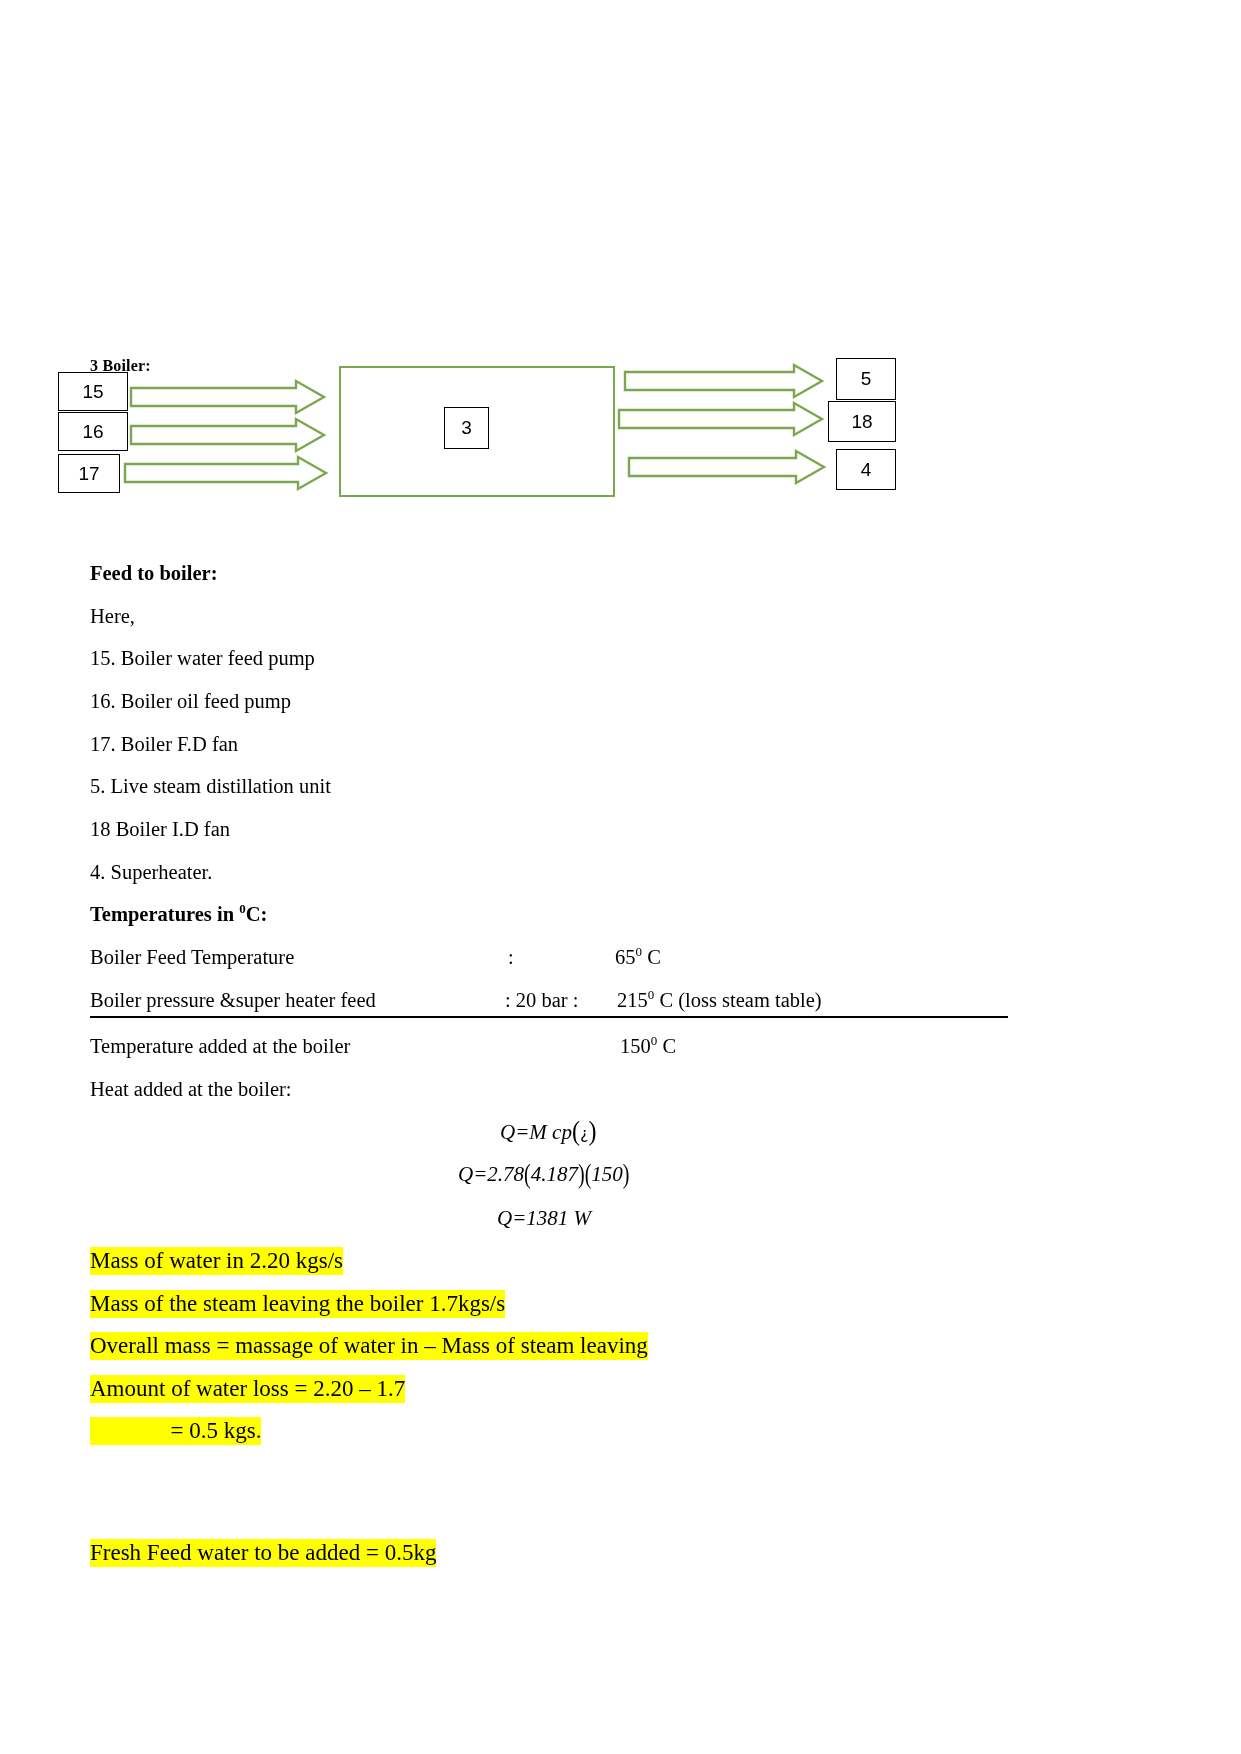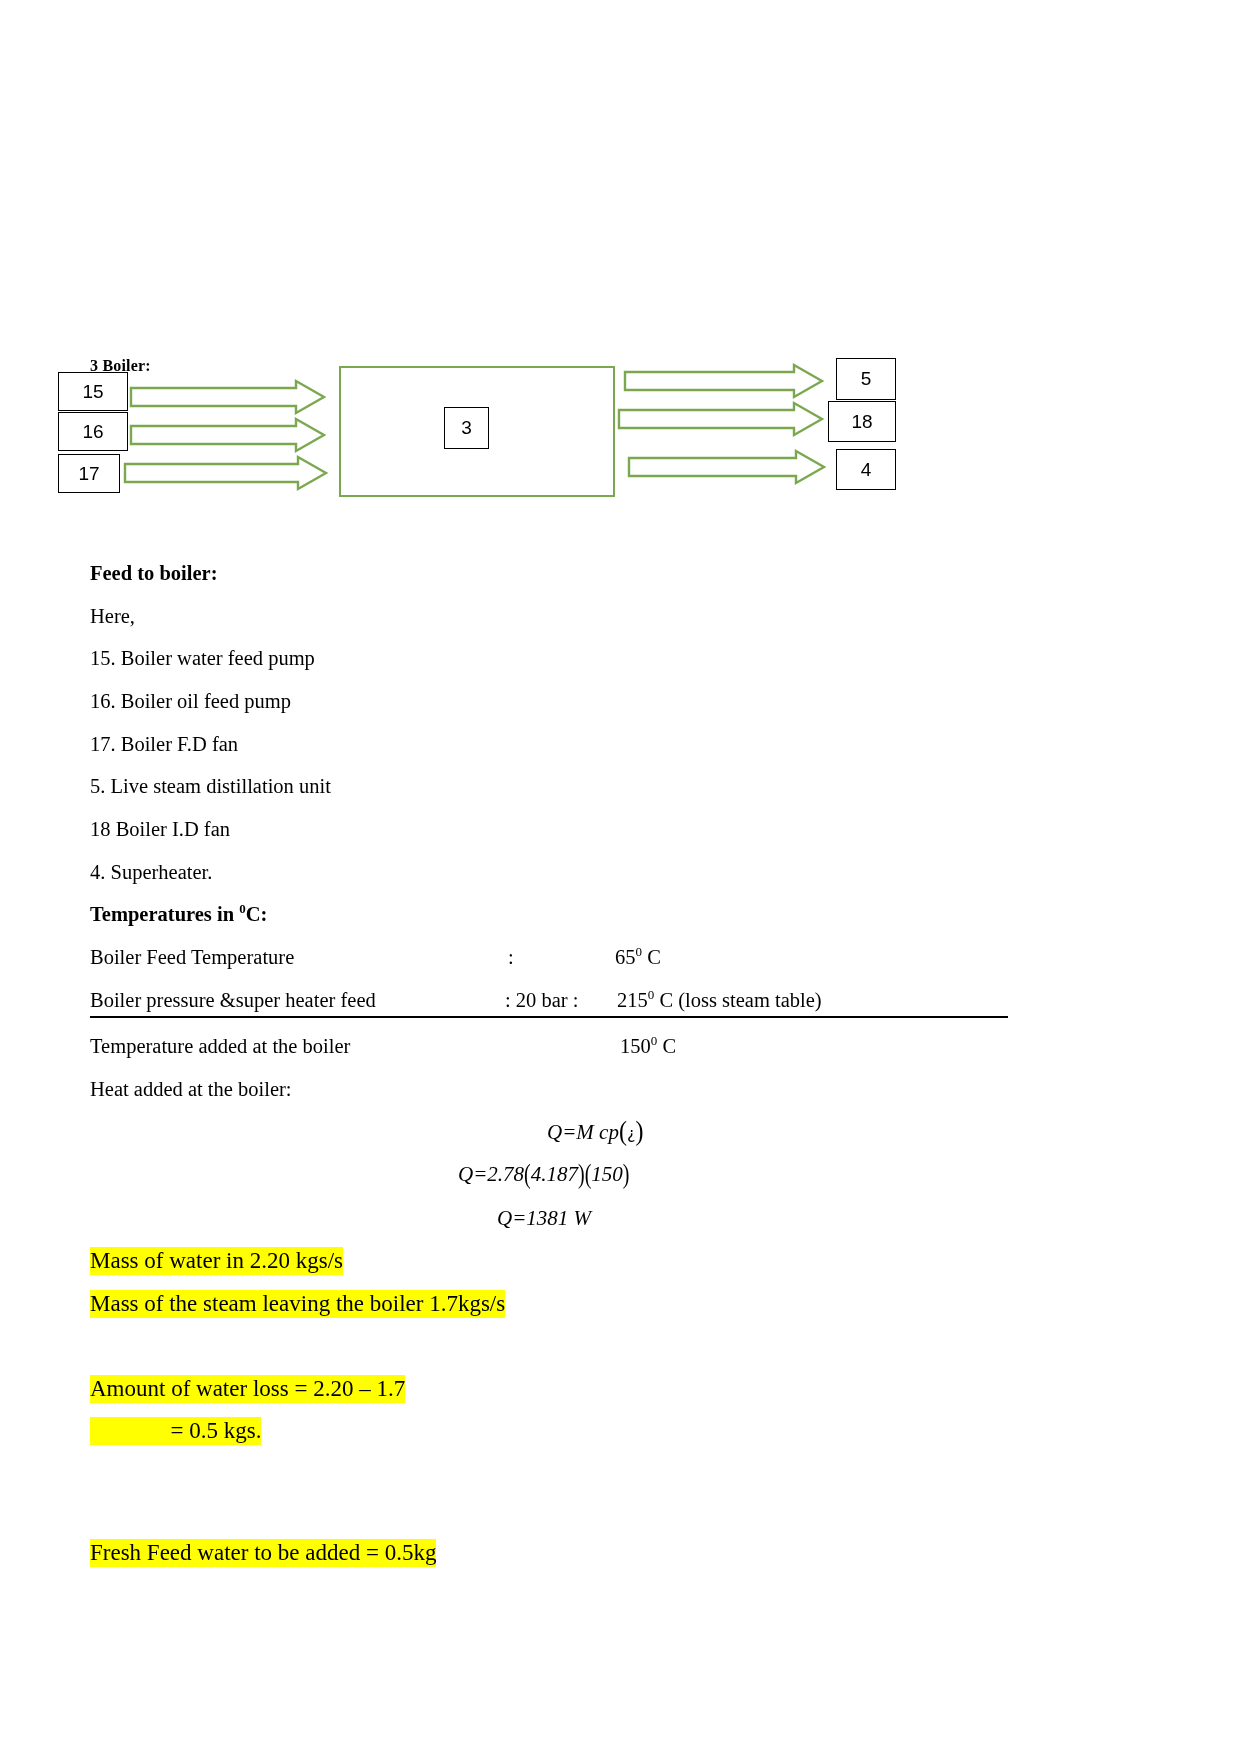--- a/index.html
+++ b/index.html
@@ -222,25 +222,26 @@
   <div class="txt" style="left:505px; top:989px;">: 20 bar :</div>
   <div class="txt" style="left:617px; top:989px;"><span>215</span><span class="sup">0</span><span> C</span><span> (loss steam table)</span></div>
 
   <div class="rule"></div>
 
   <div class="txt" style="left:90px; top:1035px;">Temperature added at the boiler</div>
   <div class="txt" style="left:620px; top:1035px;"><span>150</span><span class="sup">0</span><span> C</span></div>
 
   <div class="txt" style="left:90px; top:1078px;">Heat added at the boiler:</div>
 
-  <div class="eq" style="left:500px; top:1118px;margin-left:47px;"><span>Q=</span><span>M cp</span><span class="paren-tall">(</span><span class="qm">¿</span><span class="paren-tall">)</span></div>
+  <div class="eq" style="left:500px; top:1118px;"><span>Q=</span><span>M cp</span><span class="paren-tall">(</span><span class="qm">¿</span><span class="paren-tall">)</span></div>
 
   <div class="eq" style="left:458px; top:1162px;"><span>Q=</span><span>2.78</span><span class="bracket">(</span><span>4.187</span><span class="bracket">)</span><span class="bracket">(</span><span>150</span><span class="bracket">)</span></div>
 
   <div class="eq" style="left:497px; top:1206px;"><span>Q=</span><span>1381 W</span></div>
 
   <div class="hl" style="left:90px; top:1248px;"><span>Mass of water in 2.20 kgs/s</span></div>
   <div class="hl" style="left:90px; top:1291px;text-align:center;"><span>Mass of the steam leaving the boiler 1.7kgs/s</span></div>
+  <div class="hl" style="left:90px; top:1333px;"><span>Overall mass = massage of water in – Mass of steam leaving</span></div>
   <div class="hl" style="left:90px; top:1376px;"><span>Amount of water loss = 2.20 – 1.7</span></div>
   <div class="hl" style="left:90px; top:1418px;"><span style="color:transparent;">              </span><span>= 0.5 kgs.</span></div>
   <div class="hl" style="left:90px; top:1540px;"><span>Fresh Feed water to be added = 0.5kg</span></div>
 
 </div>
 
 </body></html>

